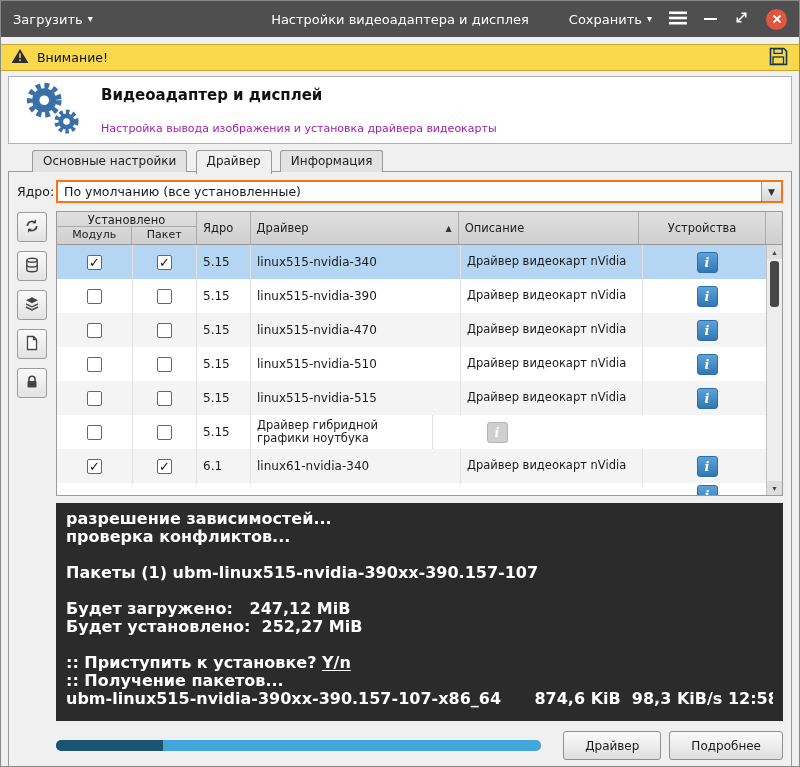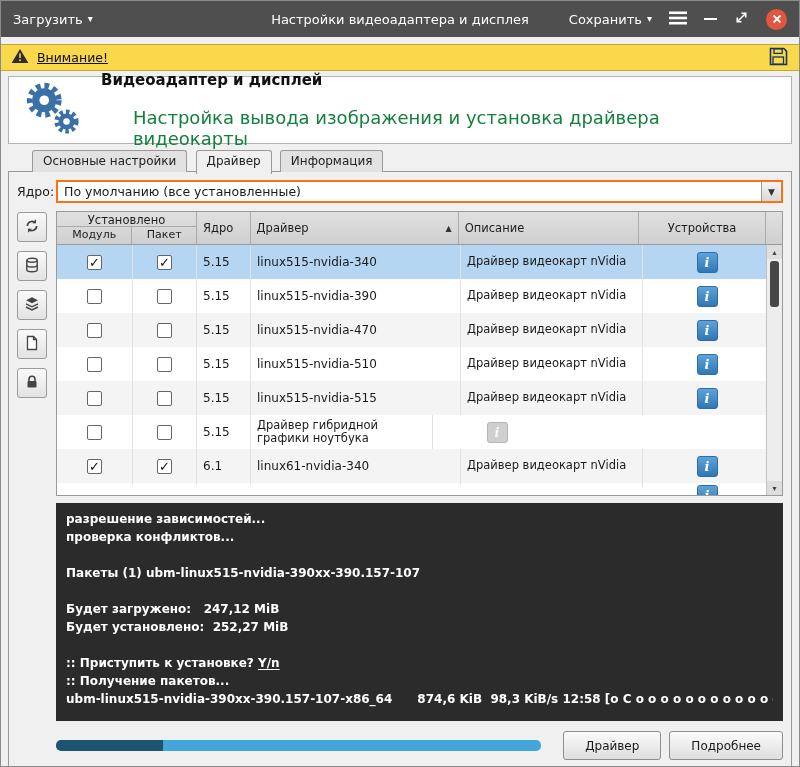--- a/index.html
+++ b/index.html
@@ -12,26 +12,26 @@
   .tb-title { position:absolute; left:0; right:0; text-align:center; color:#fff; font-size:13px; pointer-events:none; }
   .tb-btn { background:none; border:none; color:#fff; font-size:13px; font-family:inherit; display:flex; align-items:center; gap:5px; cursor:pointer; z-index:1; }
   .tb-right { margin-left:auto; display:flex; align-items:center; gap:17px; z-index:1; }
   .tb-icon { background:none; border:none; cursor:pointer; display:flex; align-items:center; justify-content:center; padding:0; }
   .min-bar { width:13px; height:2px; background:#fff; display:block; }
   .close-btn { width:21px; height:21px; border-radius:50%; background:#e2553e; border:none; display:flex; align-items:center; justify-content:center; cursor:pointer; }
   .caret { font-size:10px; line-height:1; }
 
   
   .warnbar { height:27px; margin-top:7px; background:#f9d84b; border-top:1px solid #c5a832; border-bottom:1px solid #c5a832; display:flex; align-items:center; padding:0 10px; }
-  .warn-label { font-size:12.5px; color:#111; margin-left:8px; flex:1;text-decoration:underline; }
+  .warn-label { font-size:12.5px; color:#111; margin-left:8px; flex:1; }
 
   
   .headerbox { margin:5px 7px; background:#fff; border:1px solid #b3b3b3; height:68px; display:flex; align-items:center; padding:0 12px; gap:18px; }
   .header-text .ht { font-size:15px; font-weight:bold; color:#111; margin-bottom:18px; }
-  .header-text .hs { font-size:18px; color:#15803d;margin-left:32px; }
+  .header-text .hs { font-size:11px; color:#a21caf; }
 
   
   .tabs { padding-left:24px; margin:6px 7px -1px 7px; position:relative; z-index:2; height:22px; }
   .tab { display:inline-block; padding:3px 10px 4px; border:1px solid #999; border-bottom:none; background:#e2e2e2; margin-right:3px; border-radius:3px 3px 0 0; font-size:12px; cursor:pointer; color:#222; }
   .tab.active { background:#f0f0f0; padding-bottom:6px; font-weight:normal; }
 
   
   .panel { margin:0 7px 4px 7px; border:1px solid #999; background:#f0f0f0; padding:8px; }
 
   .kernel-row { display:flex; align-items:center; height:23px; margin-bottom:8px; }
@@ -82,21 +82,21 @@
   .info-btn { width:21px; height:21px; border:1px solid #2d6da8; border-radius:3px; background:linear-gradient(#5ea3d8,#3177b2); color:#fff; font-family:"DejaVu Serif","Liberation Serif",serif; font-style:italic; font-weight:bold; font-size:13px; line-height:1; cursor:pointer; }
   .info-btn.off { background:#cfcfcf; border-color:#b5b5b5; color:#f7f7f7; }
 
   .vscroll { position:absolute; top:33px; right:0; bottom:0; width:16px; background:#ededed; border-left:1px solid #c2c2c2; }
   .sb-btn { height:14px; width:100%; background:#dedede; border:none; font-size:7px; color:#444; display:flex; align-items:center; justify-content:center; cursor:pointer; padding:0; }
   .sb-down { position:absolute; bottom:0; left:0; }
   .sb-thumb { position:absolute; top:16px; left:3px; width:9px; height:46px; background:#474747; border-radius:3px; cursor:pointer; }
 
   
   .terminal { margin-top:7px; height:218px; background:#2b2b2b; padding:7px 10px; overflow:hidden; }
-  .tline { color:#fff; font-weight:bold; font-size:12px; line-height:18px; white-space:pre; overflow:hidden; }
+  .tline { color:#fff; font-weight:bold; font-size:16px; line-height:18px; white-space:pre; overflow:hidden; }
   .tline u { text-underline-offset:2px; }
 
   
   .footer { display:flex; align-items:center; margin-top:10px; height:29px; }
   .progress { flex:1; height:11px; border-radius:5px; background:#43a6da; margin-right:14px; overflow:hidden; }
   .progress-fill { height:100%; background:#1c5471; border-radius:5px 0 0 5px; }
   .btn { height:29px; padding:0 21px; background:linear-gradient(#fbfbfb,#dedede); border:1px solid #8f8f8f; border-radius:3px; font-size:12px; font-family:inherit; margin-left:8px; cursor:pointer; color:#1a1a1a; }
 </style>
 </head>
 <body>

